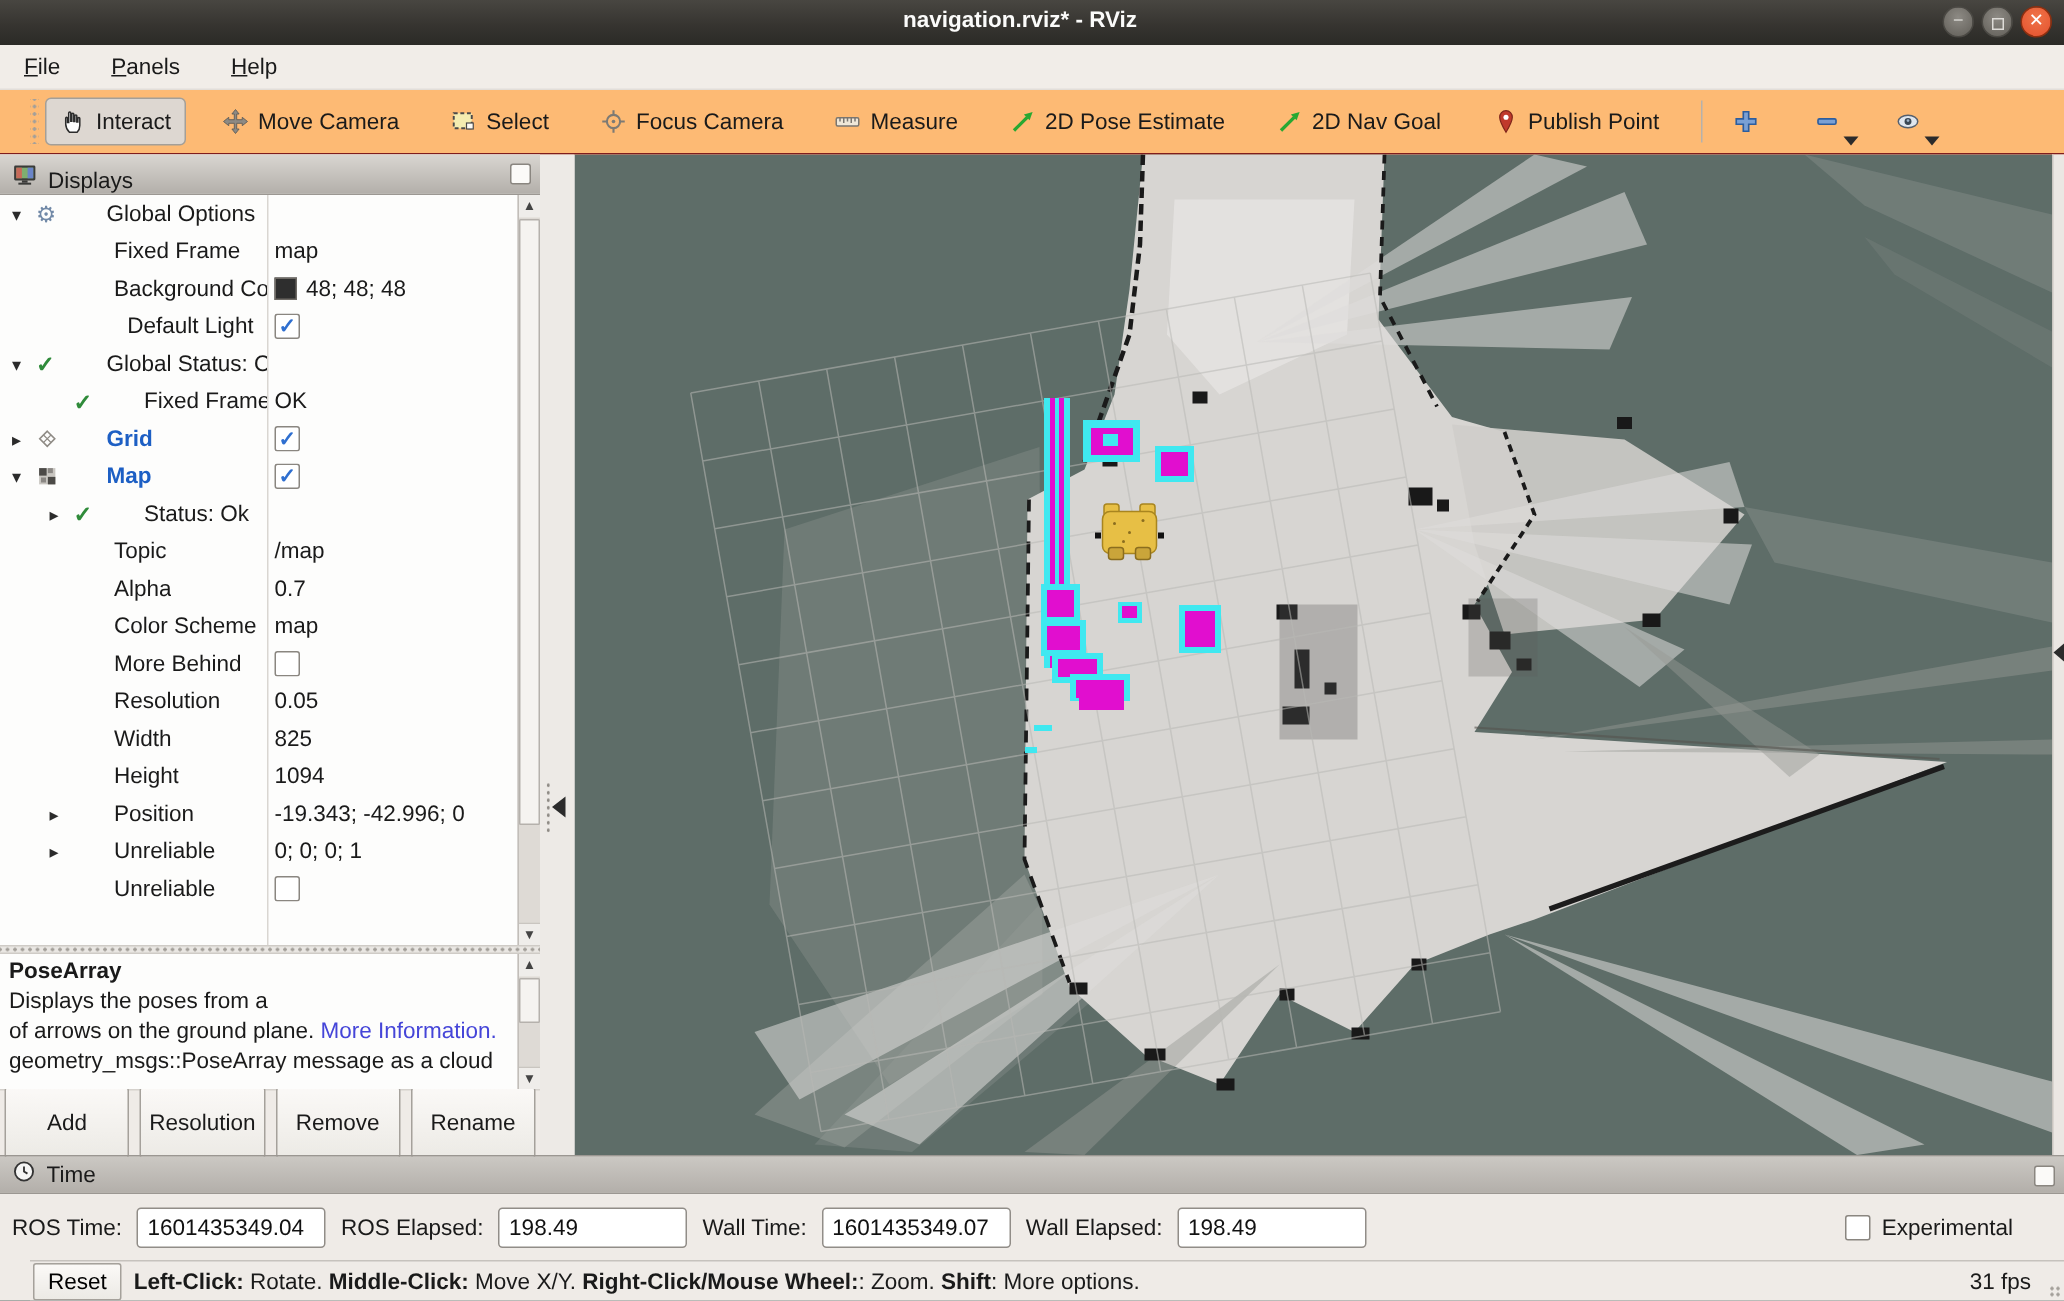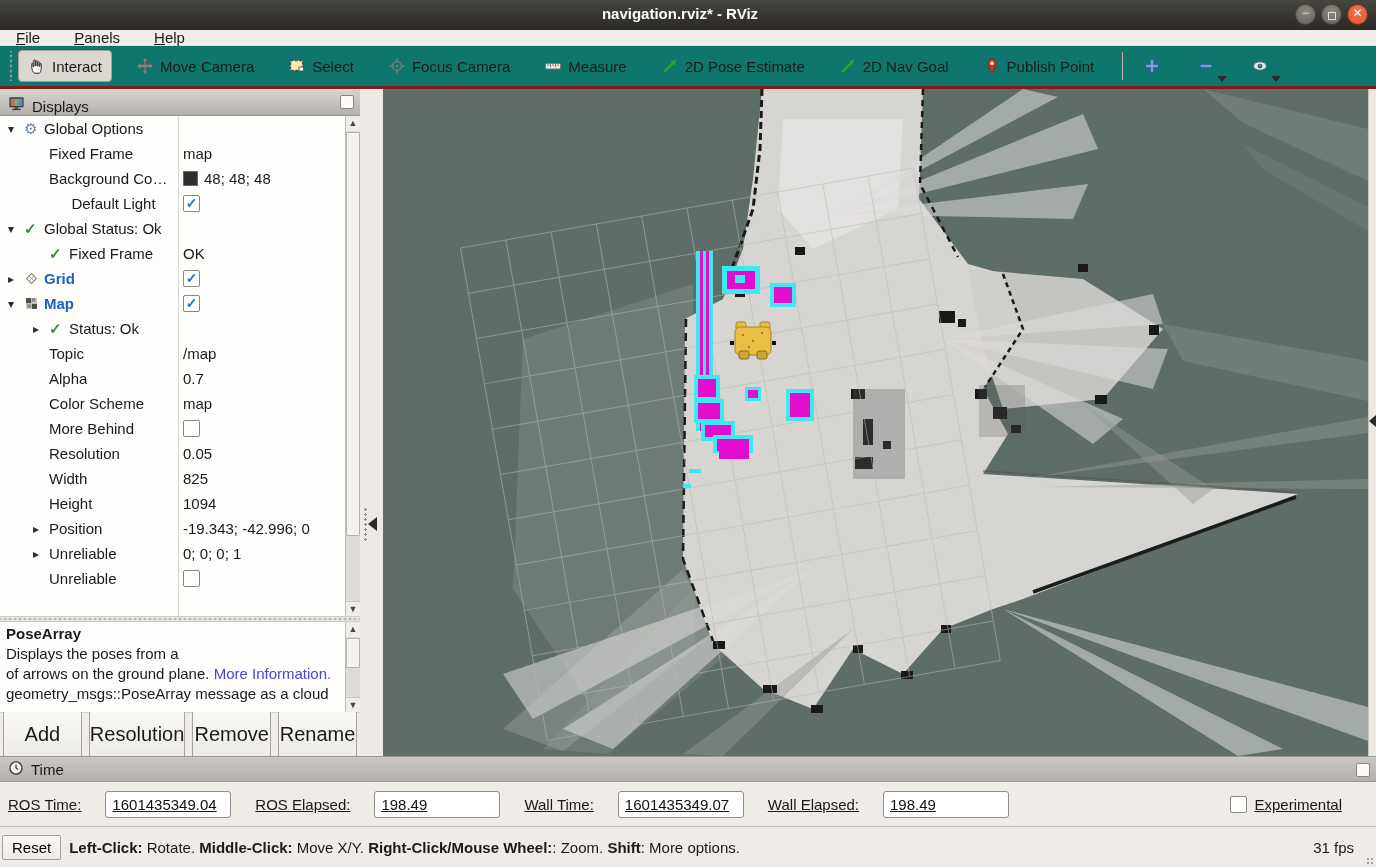--- a/index.html
+++ b/index.html
@@ -10,26 +10,26 @@
   
   .titlebar { height:30px; background:linear-gradient(#484641,#35332f 60%,#2b2a26); position:relative; flex:0 0 auto; }
   .title-text { position:absolute; left:0; right:16px; top:5px; text-align:center; color:#fbfbfa; font-weight:bold; font-size:15px; }
   .win-controls { position:absolute; right:8px; top:4px; display:flex; gap:5px; }
   .win-btn { width:21px; height:21px; border-radius:50%; border:1px solid #4a4843; background:radial-gradient(circle at 50% 35%, #8d8a84, #615e58); color:#dedcd8; font-size:12px; line-height:19px; text-align:center; }
   .win-btn.close { background:radial-gradient(circle at 50% 35%, #ef7448, var(--close)); border-color:#8c2f10; color:#fff; }
   .win-btn .glyph { display:inline-block; transform:translateY(-1px); }
   .win-btn .sq { display:inline-block; width:8px; height:8px; border:1.5px solid #dedcd8; transform:translateY(2px); }
 
   
-  .menubar { height:16px; background:#f1ede8; display:flex; align-items:center; padding-left:12px; gap:26px; border-bottom:1px solid #e2ded9; flex:0 0 auto; }
+  .menubar { height:30px; background:#f1ede8; display:flex; align-items:center; padding-left:12px; gap:26px; border-bottom:1px solid #e2ded9; flex:0 0 auto; }
   .menu-item { padding:2px 4px; cursor:default; }
   .menu-item .mn { text-decoration:underline; }
 
   
-  .toolbar { height:43px; background:#0f766e; border-bottom:3px solid #7f1d1d; display:flex; align-items:center; padding-left:8px; flex:0 0 auto; }
+  .toolbar { height:43px; background:#fdba74; border-bottom:1px solid #7f1d1d; display:flex; align-items:center; padding-left:20px; flex:0 0 auto; }
   .tb-handle { width:6px; height:30px; margin-right:4px; background-image:radial-gradient(circle, #a39f99 1px, transparent 1.3px); background-size:4px 5px; background-position:center; }
   .tool-btn { display:flex; align-items:center; gap:6px; padding:6px 9px; border:1px solid transparent; border-radius:4px; margin-right:14px; white-space:nowrap; }
   .tool-btn.active { background:#ddd7d1; border-color:#a49f98; }
   .tool-btn svg { width:18px; height:18px; display:block; }
   .tb-sep { width:1px; height:28px; background:#b5b1ac; margin:0 14px 0 4px; }
   .mini-btn { position:relative; padding:5px 6px; margin-right:10px; }
   .mini-btn svg { width:18px; height:18px; display:block; }
   .dd-arrow { position:absolute; right:-6px; bottom:-2px; width:0; height:0; border-left:5px solid transparent; border-right:5px solid transparent; border-top:6px solid #2b2b2b; }
 
   
@@ -41,61 +41,61 @@
 
   .tree-wrap { height:500px; position:relative; background:#fdfdfc; overflow:hidden; }
   .tree-col-divider { position:absolute; left:178px; top:0; bottom:0; width:1px; background:#d9d6d1; }
   .tree-row { height:25px; display:flex; align-items:center; width:345px; }
   .cell-label { width:178px; display:flex; align-items:center; overflow:hidden; white-space:nowrap; }
   .expander { width:16px; font-size:12px; color:#2b2b2b; text-align:left; flex:0 0 16px; }
   .row-icon { width:20px; flex:0 0 20px; display:inline-flex; align-items:center; }
   .row-icon svg { width:15px; height:15px; }
   .gear-glyph { color:#7189a7; font-size:15px; }
   .ok-glyph { color:var(--green); font-weight:bold; font-size:15px; }
-  .row-label { overflow:hidden; text-overflow:clip; white-space:nowrap; }
+  .row-label { overflow:hidden; text-overflow:clip; white-space:nowrap;margin-left:27px; }
   .display-name { color:var(--accent); font-weight:bold; }
   .cell-value { flex:1; padding-left:5px; display:flex; align-items:center; gap:6px; white-space:nowrap; overflow:hidden; }
   .checkbox { width:17px; height:17px; background:#fff; border:1px solid #8a8680; border-radius:2px; color:var(--check); font-size:14px; font-weight:bold; line-height:14px; text-align:center; }
   .swatch { width:15px; height:15px; border:1px solid #6e6a65; display:inline-block; }
 
   .vscroll { position:absolute; right:0; top:0; bottom:0; width:15px; background:#dedad5; border-left:1px solid #c2beb9; }
   .vscroll .arr { position:absolute; left:0; right:0; height:15px; text-align:center; font-size:9px; color:#444; line-height:15px; background:#efedea; }
   .vscroll .arr.up { top:0; }
   .vscroll .arr.down { bottom:0; border-top:1px solid #c9c5c0; }
   .vscroll .thumb { position:absolute; left:0; width:14px; background:#f5f3f0; border:1px solid #b5b1ac; border-radius:1px; }
 
   .h-splitter { height:6px; background:#e9e6e2; border-top:1px solid #cfcbc6; border-bottom:1px solid #cfcbc6; background-image:radial-gradient(circle,#a39f99 1px, transparent 1.2px); background-size:5px 4px; background-repeat:repeat-x; background-position:center; }
 
   .desc-wrap { height:90px; position:relative; background:#fdfdfc; overflow:hidden; padding:2px 20px 0 6px; line-height:20px; }
   .desc-title { font-weight:bold; }
   .desc-link { color:#4545d8; }
 
   .btn-row { height:44px; display:flex; align-items:center; gap:7px; padding:0 3px; background:#efebe7; border-top:1px solid #d5d1cc; }
-  .panel-btn { flex:1; height:49px; background:linear-gradient(#fbf9f7,#eceae5); border:1px solid #a5a19b; border-radius:3px; font-size:20px; font-family:"Liberation Sans",sans-serif; color:#1a1a1a; }
+  .panel-btn { flex:1; height:49px; background:linear-gradient(#fbf9f7,#eceae5); border:1px solid #a5a19b; border-radius:3px; font-size:15px; font-family:"Liberation Sans",sans-serif; color:#1a1a1a; }
 
   .v-splitter { width:23px; background:#edeae6; position:relative; }
   .v-splitter .dots { position:absolute; left:4px; top:418px; width:3px; height:34px; background-image:radial-gradient(circle,#8f8b85 1px, transparent 1.2px); background-size:3px 5px; }
   .collapse-left { position:absolute; left:8px; top:428px; width:0; height:0; border-top:7px solid transparent; border-bottom:7px solid transparent; border-right:9px solid #2b2b2b; }
 
   .viewport { width:985px; height:667px; position:relative; background:var(--viewport-bg); }
   .viewport svg { display:block; }
 
   .right-strip { width:8px; background:#ebe7e3; border-left:1px solid #c9c5c0; position:relative; }
   .collapse-right { position:absolute; left:0; top:326px; width:0; height:0; border-top:6px solid transparent; border-bottom:6px solid transparent; border-right:7px solid #2b2b2b; }
 
   
   .time-header { height:26px; background:linear-gradient(#cbc8c3,#b3afaa); border-top:1px solid #9b9792; border-bottom:1px solid #9b9792; display:flex; align-items:center; gap:7px; padding:0 8px; position:relative; flex:0 0 auto; }
   .time-header svg { width:16px; height:16px; }
-  .time-fields { height:44px; background:#efebe7; display:flex; align-items:center; padding-left:8px; gap:24px; flex:0 0 auto;text-decoration:underline; }
+  .time-fields { height:44px; background:#efebe7; display:flex; align-items:center; padding-left:8px; gap:10px; flex:0 0 auto; }
   .tf-label { white-space:nowrap; }
   .tf-input { width:126px; height:27px; border:1px solid #918d88; border-radius:3px; background:#fff; padding:0 6px; font-size:15px; font-family:"Liberation Sans",sans-serif; color:#111; }
   .exp-group { margin-left:auto; margin-right:34px; display:flex; align-items:center; gap:7px; }
 
   
-  .statusbar { height:27px; background:#efebe7; border-top:1px solid #c6c2bd; display:flex; align-items:center; padding:0 0 0 2px; flex:1; position:relative; }
+  .statusbar { height:27px; background:#efebe7; border-top:1px solid #c6c2bd; display:flex; align-items:center; padding:0 0 0 2px; flex:1; position:relative;margin-left:20px; }
   .reset-btn { height:25px; padding:0 9px; background:linear-gradient(#fbf9f7,#eceae5); border:1px solid #a5a19b; border-radius:2px; font-size:15px; font-family:"Liberation Sans",sans-serif; }
   .help-text { margin-left:8px; white-space:nowrap; }
   .help-text b { font-weight:bold; }
   .fps { margin-left:auto; margin-right:22px; }
   .grip { position:absolute; right:2px; bottom:2px; width:8px; height:8px; background-image:radial-gradient(circle,#a39f99 1px, transparent 1.2px); background-size:4px 4px; }
 </style>
 </head>
 <body>
 
 <div class="window">

